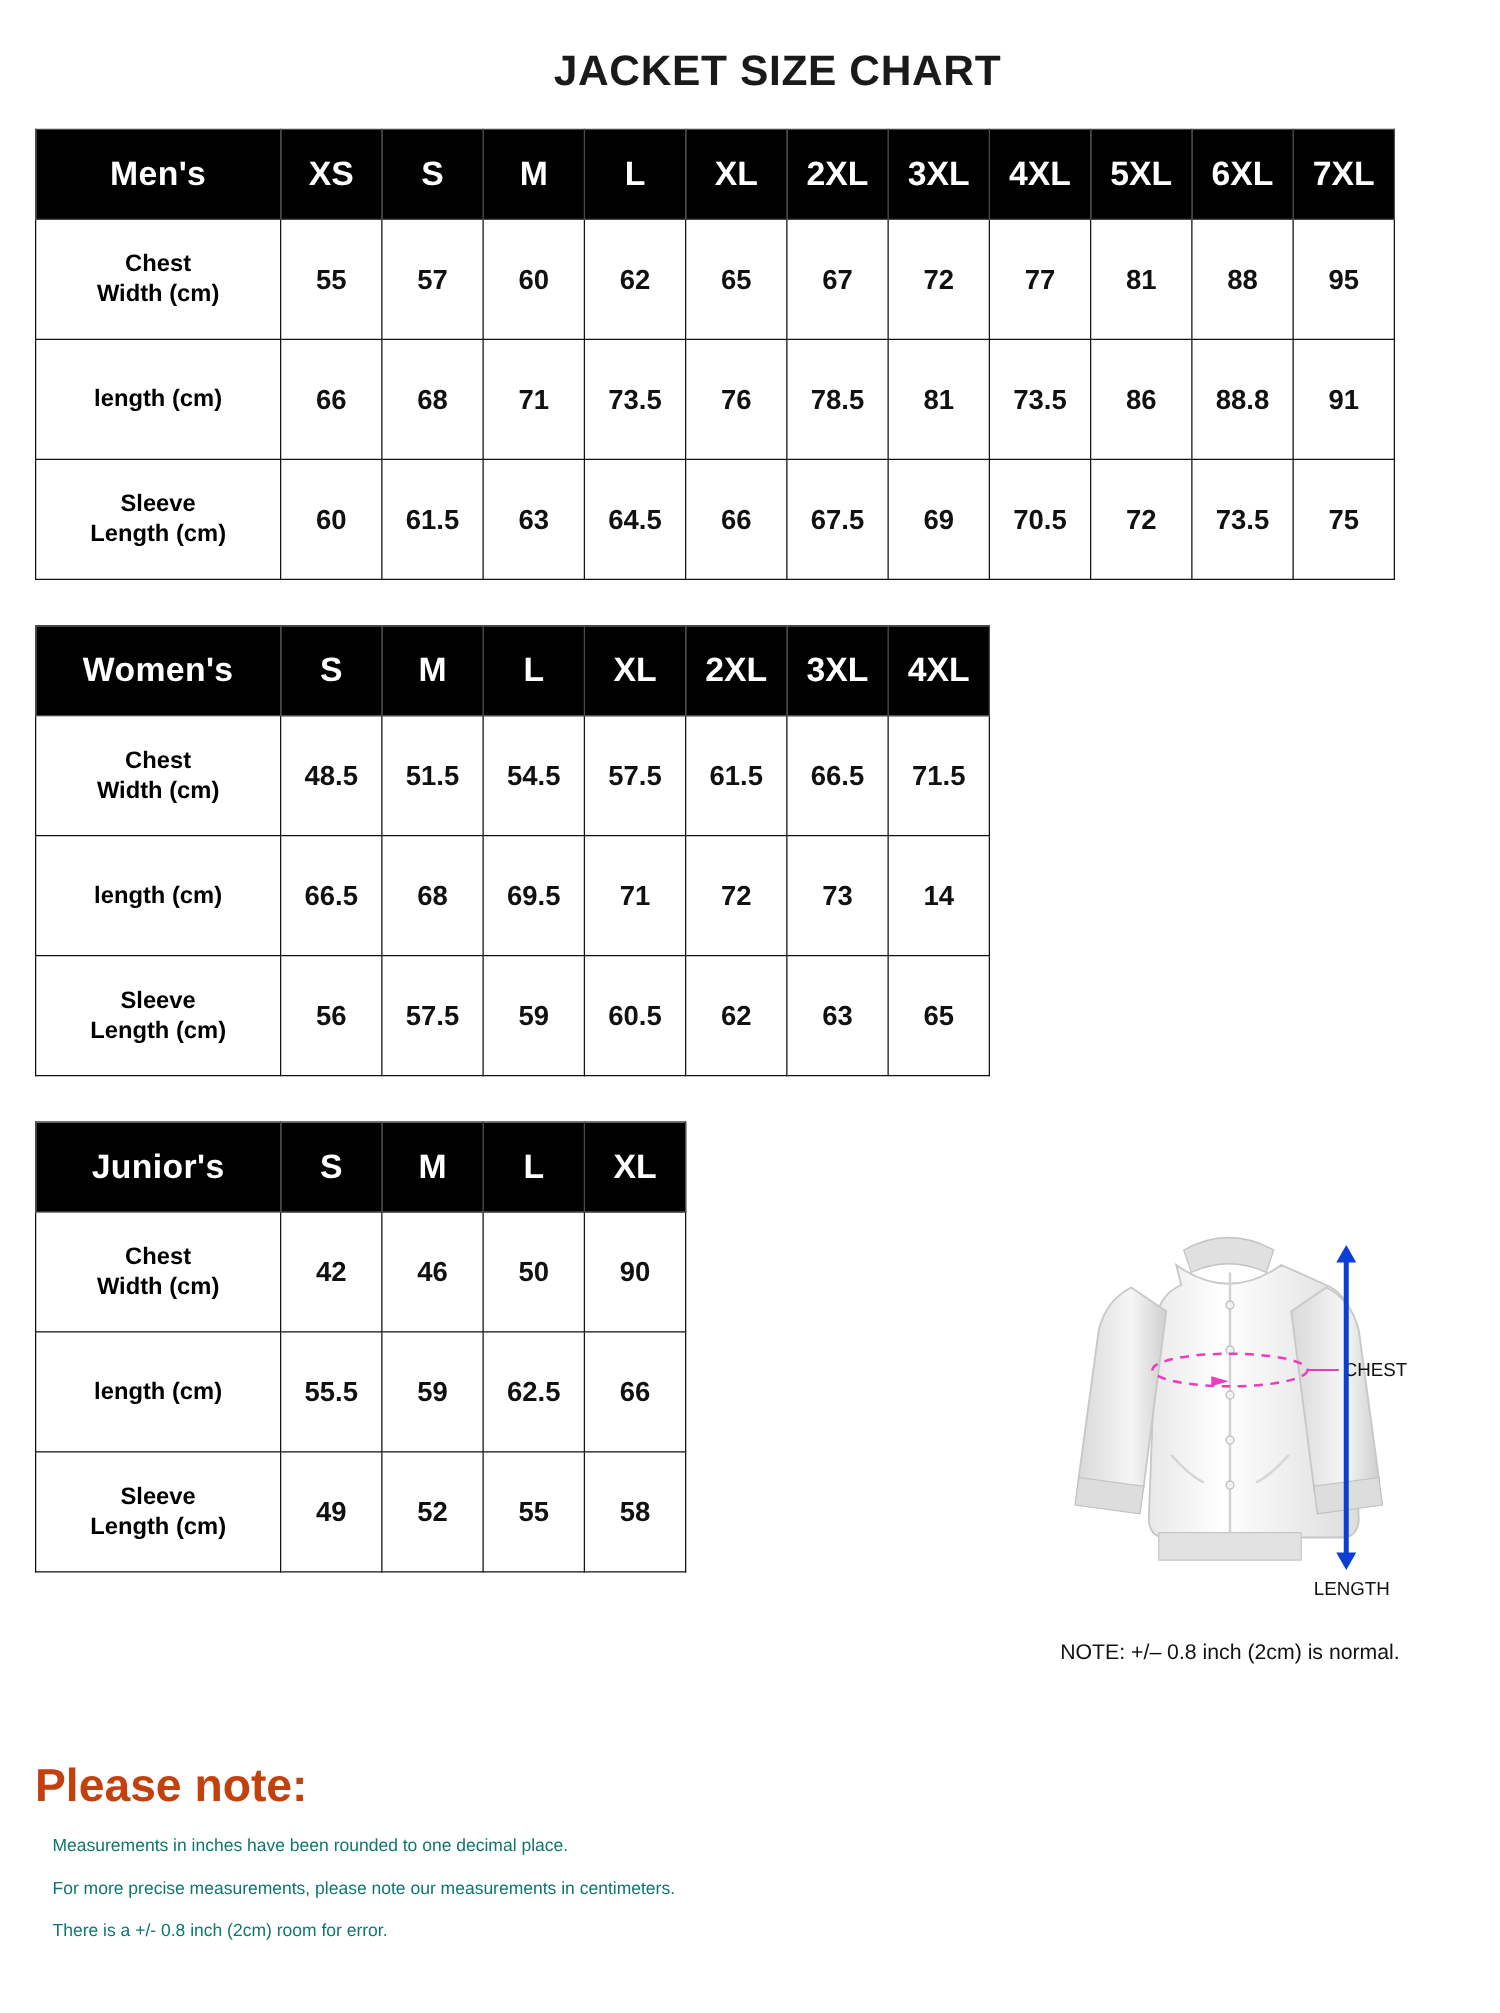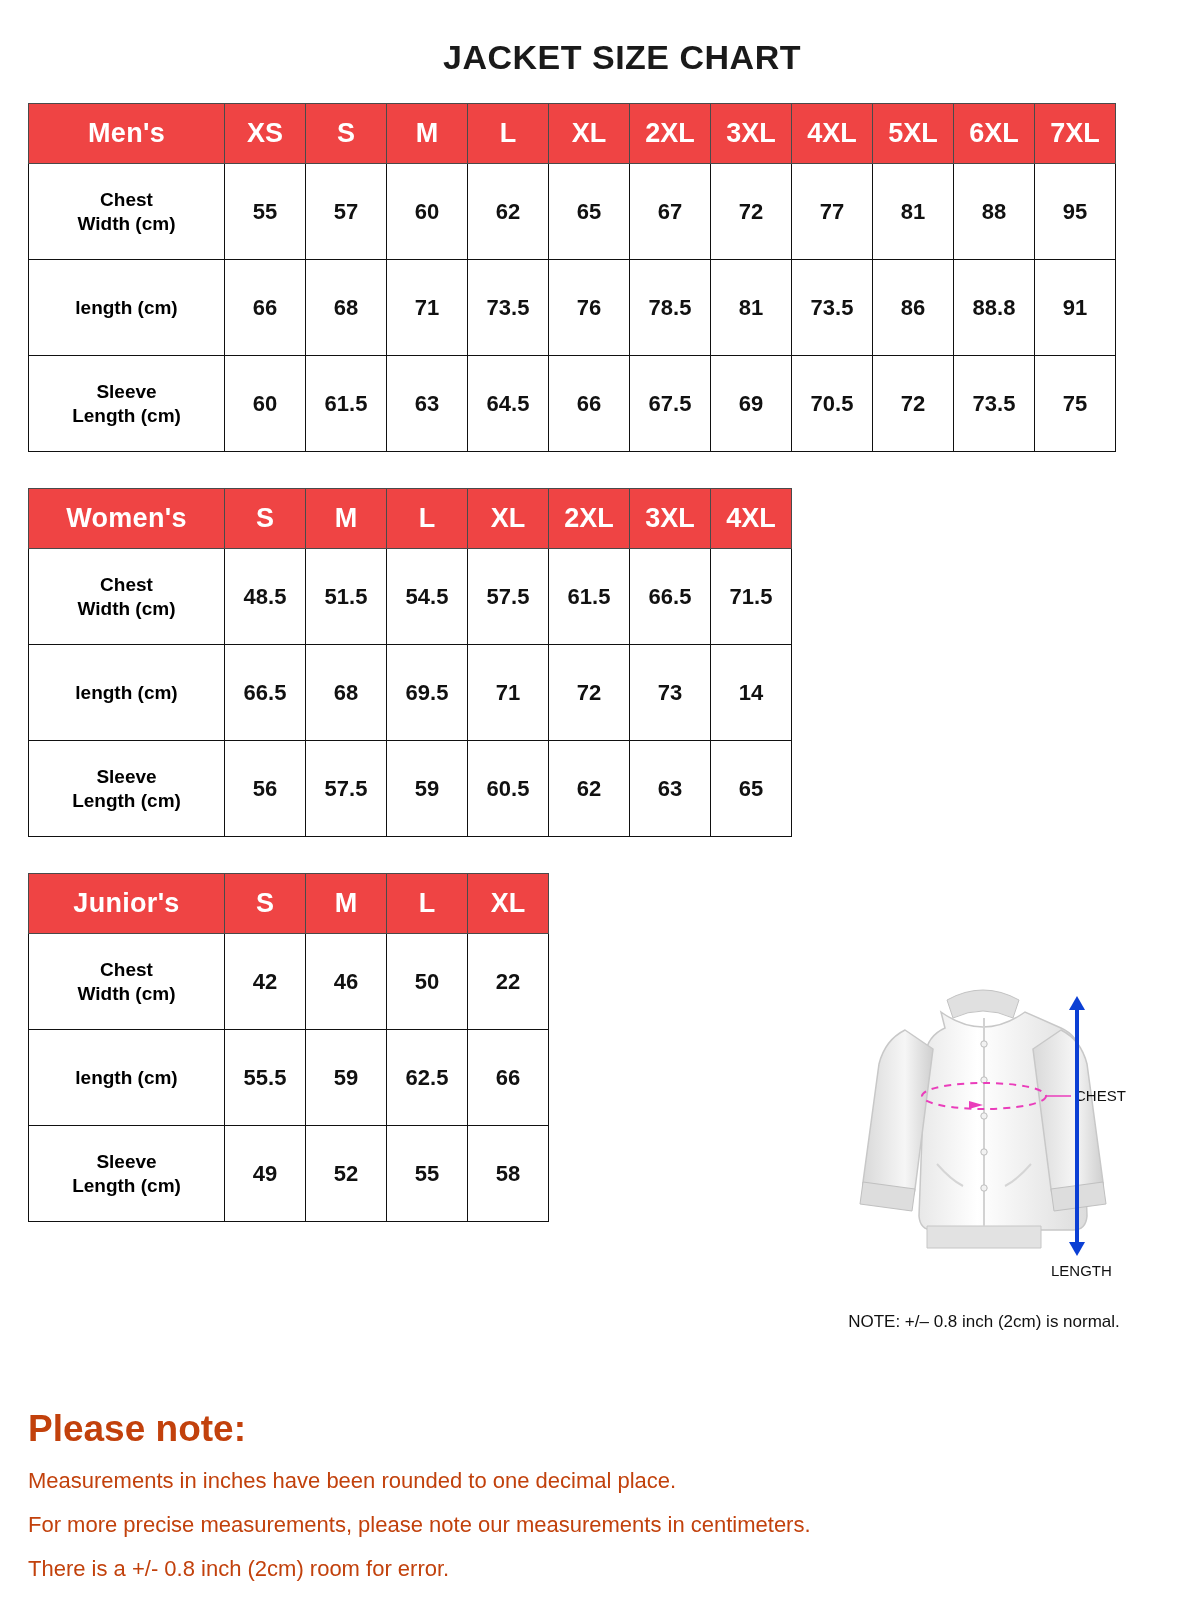--- a/index.html
+++ b/index.html
@@ -34,24 +34,24 @@
     border-collapse: collapse;
     margin-bottom: 36px;
     table-layout: fixed;
   }
   table.sizechart th, table.sizechart td {
     border: 1px solid #111;
     text-align: center;
     vertical-align: middle;
   }
   table.sizechart thead th {
-    background: #ef4444;
+    background: #000000;
     color: #ffffff;
     font-weight: bold;
-    height: 60px;
+    height: 72px;
     border: 1px solid #4a4a4a;
   }
   table.sizechart thead th.cat {
     font-size: 27px;
     letter-spacing: 0.3px;
   }
   table.sizechart thead th.sz {
     font-size: 27px;
   }
   table.sizechart tbody th.rowlabel {
@@ -101,23 +101,23 @@
     top: 1370px;
     width: 1000px;
   }
   .please-note h2 {
     color: #c2410c;
     font-size: 37px;
     font-weight: bold;
     margin: 0 0 18px 0;
   }
   .please-note p {
-    color: #c2410c;
-    font-size: 22px;
-    margin: 0 0 18px 0;
+    color: #0f766e;
+    font-size: 14px;
+    margin: 0 0 18px 14px;
   }
   .lbl-chest, .lbl-length {
     font-size: 15px;
     fill: #111;
   }
 </style>
 </head>
 <body>
 
 <div class="page">
@@ -295,21 +295,21 @@
       </thead>
       <tbody>
         <tr>
           <th class="rowlabel">
             <span>Chest</span><br>
             <span>Width (cm)</span>
           </th>
           <td>42</td>
           <td>46</td>
           <td>50</td>
-          <td>22</td>
+          <td>90</td>
         </tr>
         <tr>
           <th class="rowlabel">
             <span>length (cm)</span>
           </th>
           <td>55.5</td>
           <td>59</td>
           <td>62.5</td>
           <td>66</td>
         </tr>

